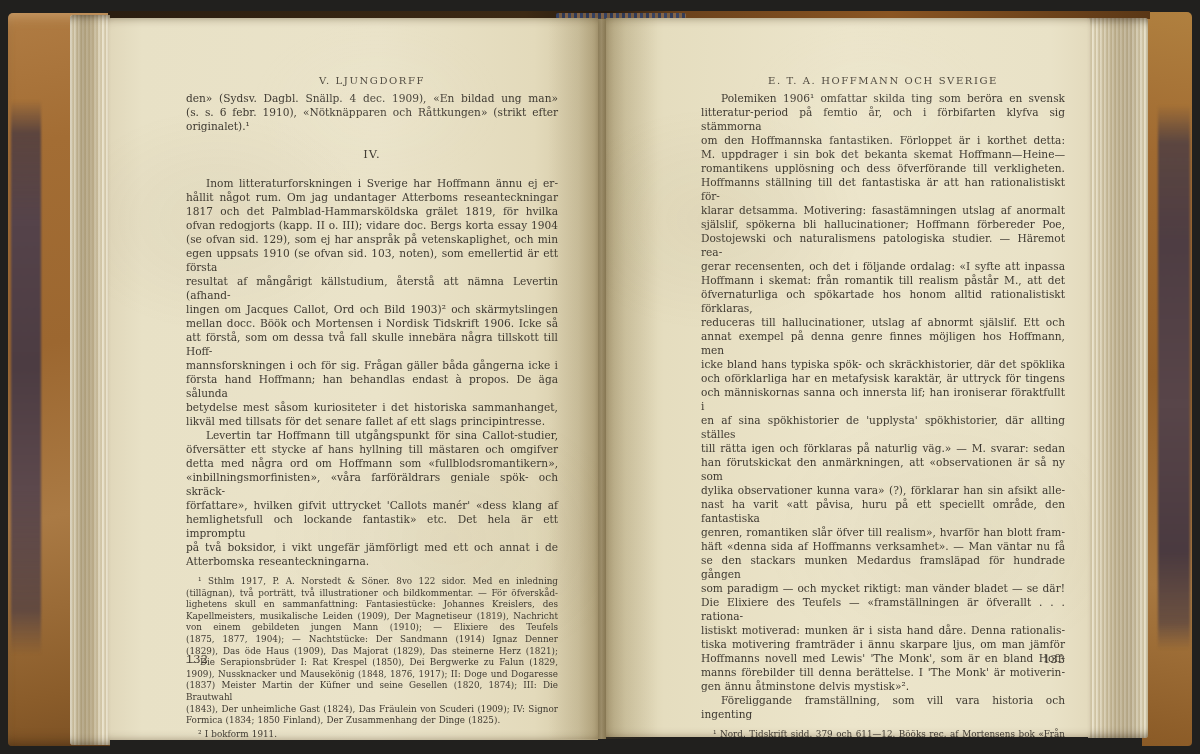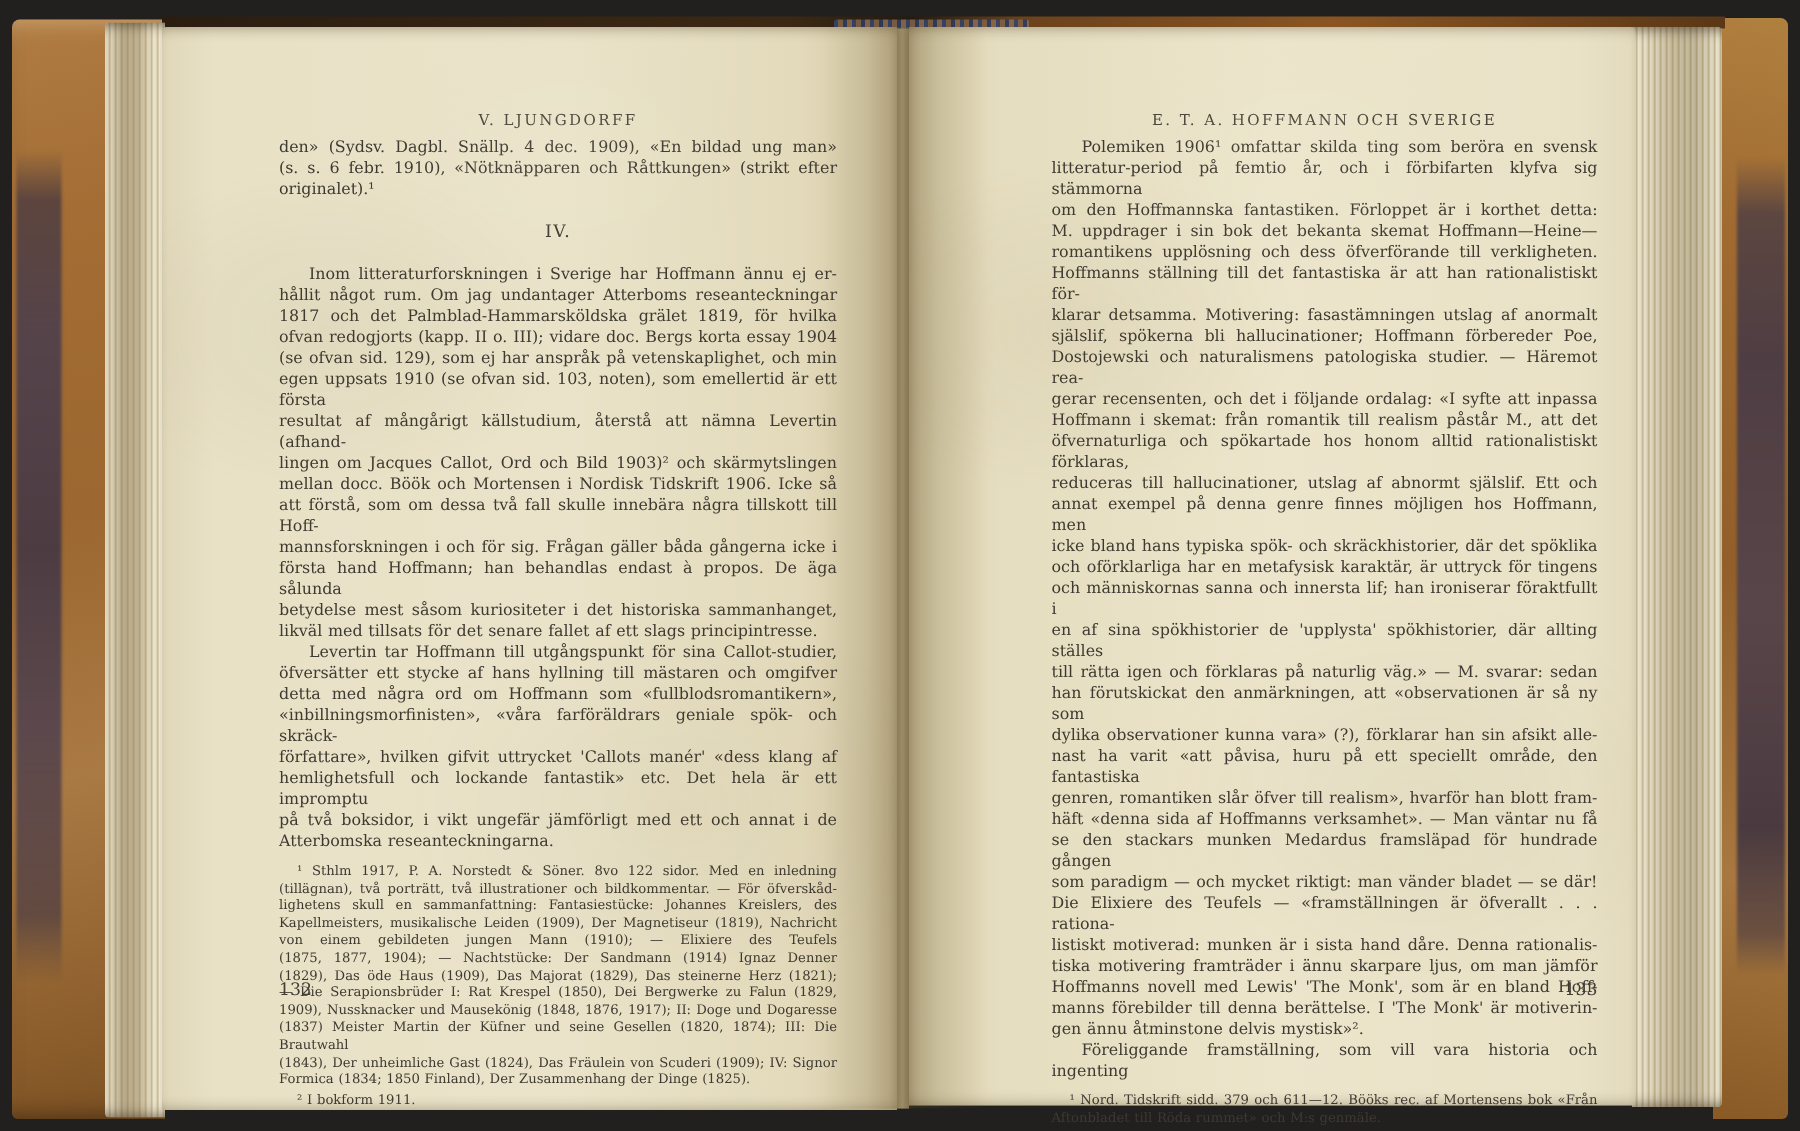--- a/index.html
+++ b/index.html
@@ -229,20 +229,19 @@
           <div class="line justify">tiska motivering framträder i ännu skarpare ljus, om man jämför</div>
           <div class="line justify">Hoffmanns novell med Lewis' 'The Monk', som är en bland Hoff-</div>
           <div class="line justify">manns förebilder till denna berättelse. I 'The Monk' är motiverin-</div>
           <div class="line">gen ännu åtminstone delvis mystisk»².</div>
         </div>
         <div class="para">
           <div class="line justify indent">Föreliggande framställning, som vill vara historia och ingenting</div>
         </div>
         <div class="para footnote">
           <div class="line justify indent">¹ Nord. Tidskrift sidd. 379 och 611—12. Bööks rec. af Mortensens bok «Från</div>
-          <div class="line">Aftonbladet till Röda rummet» och M:s genmäle.</div>
         </div>
       </div>
     <div class="page-number">133</div>
   </div>
 
   <div class="gutter-shade"></div>
 </div>
 
 </body></html>

